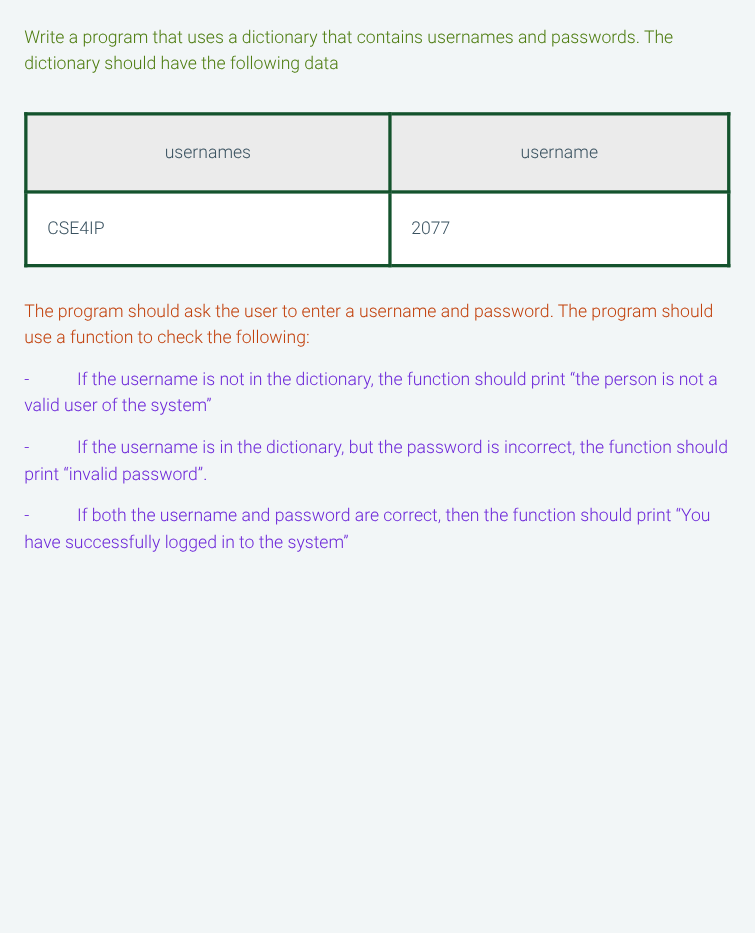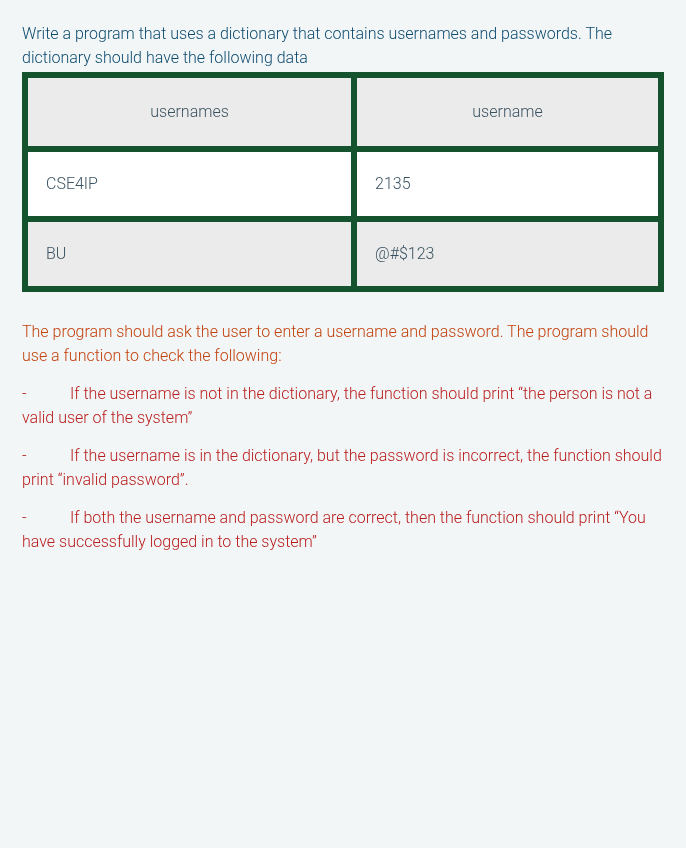--- a/index.html
+++ b/index.html
@@ -11,31 +11,31 @@
       font-family: -apple-system, BlinkMacSystemFont, "Segoe UI", Roboto, "Helvetica Neue", Arial, sans-serif;
       background-color: #f2f6f7;
       padding: 22px;
       width: 686px;
       color: #3a5260;
       font-size: 16px;
       line-height: 1.5;
       font-weight: 300;
     }
     .intro-text {
-      margin-bottom: 2px;
-      color: #0c4a6e;
+      margin-bottom: 32px;
+      color: #4d7c0f;
     }
     table {
       width: 100%;
       border-collapse: collapse;
       margin-bottom: 28px;
       background: #ffffff;
     }
     th, td {
-      border: 6px solid #14532d;
+      border: 3px solid #14532d;
       padding: 20px 18px;
       text-align: left;
       color: #3a5260;
       font-weight: 300;
     }
     th {
       background-color: #ebebeb;
       text-align: center;
       font-weight: 300;
       padding: 22px 18px;
@@ -45,21 +45,21 @@
     }
     tbody tr:nth-child(odd) td {
       background-color: #ffffff;
     }
     .paragraph {
       margin-bottom: 14px;
       color: #c2410c;
     }
     .bullet-item {
       margin-bottom: 14px;
-      color: #b91c1c;
+      color: #6d28d9;
     }
     .bullet-dash {
       display: inline-block;
       width: 48px;
     }
   </style>
 </head>
 <body>
 
 <p class="intro-text">Write a program that uses a dictionary that contains usernames and passwords. The dictionary should have the following data</p>
@@ -67,25 +67,21 @@
 <table>
   <thead>
     <tr>
       <th>usernames</th>
       <th>username</th>
     </tr>
   </thead>
   <tbody>
     <tr>
       <td>CSE4IP</td>
-      <td>2135</td>
-    </tr>
-    <tr>
-      <td>BU</td>
-      <td>@#$123</td>
+      <td>2077</td>
     </tr>
   </tbody>
 </table>
 
 <p class="paragraph">The program should ask the user to enter a username and password. The program should use a function to check the following:</p>
 
 <p class="bullet-item">
   <span class="bullet-dash">-</span><span>If the username is not in the dictionary, the function should print “the person is not a valid user of the system”</span>
 </p>
 

